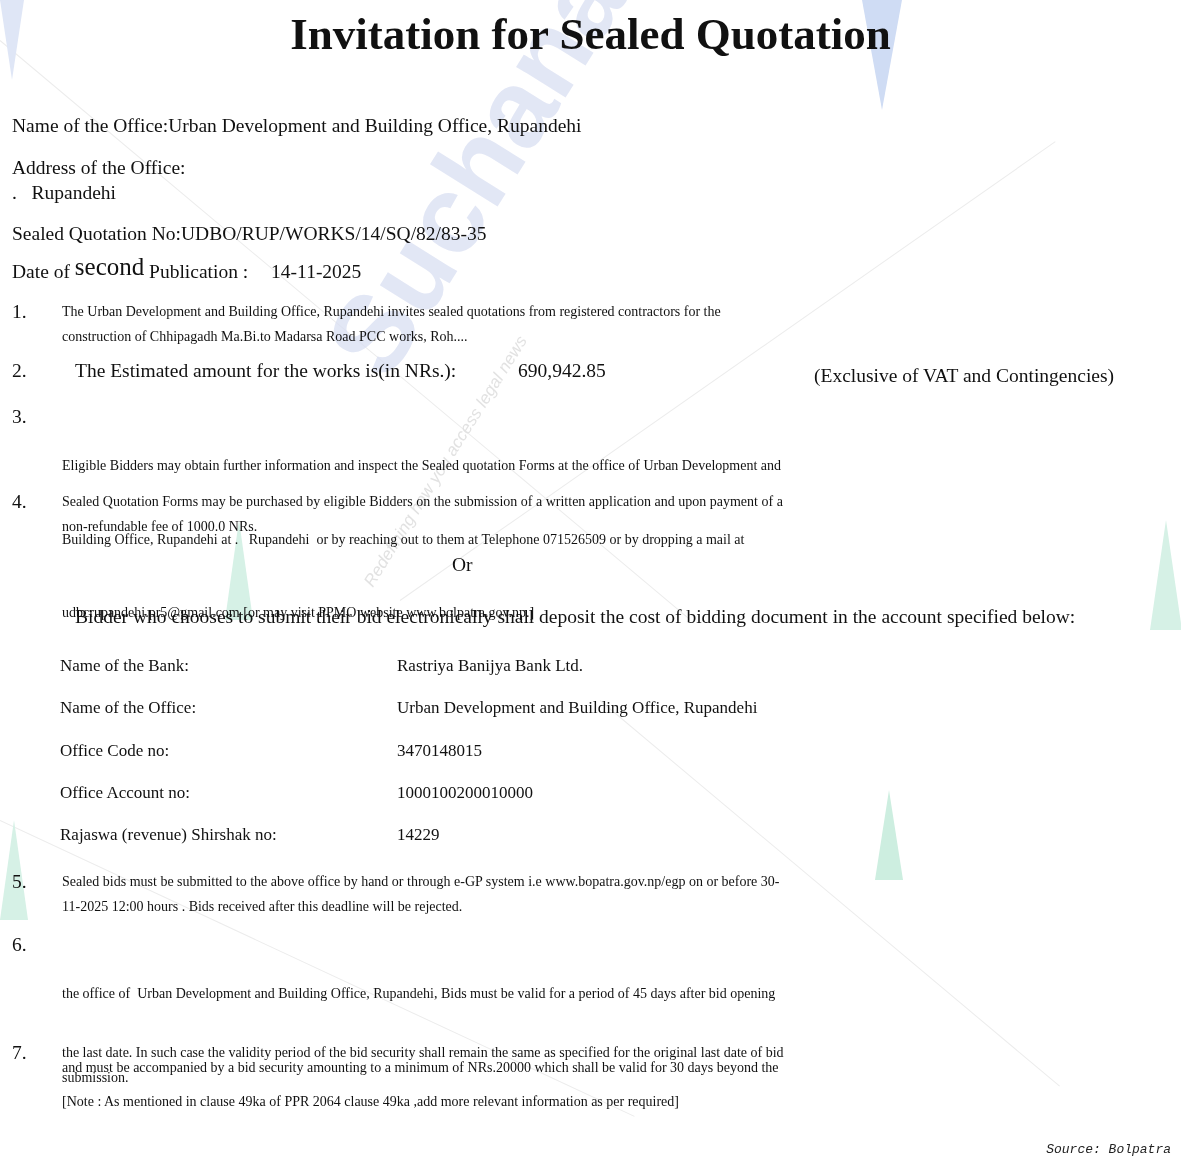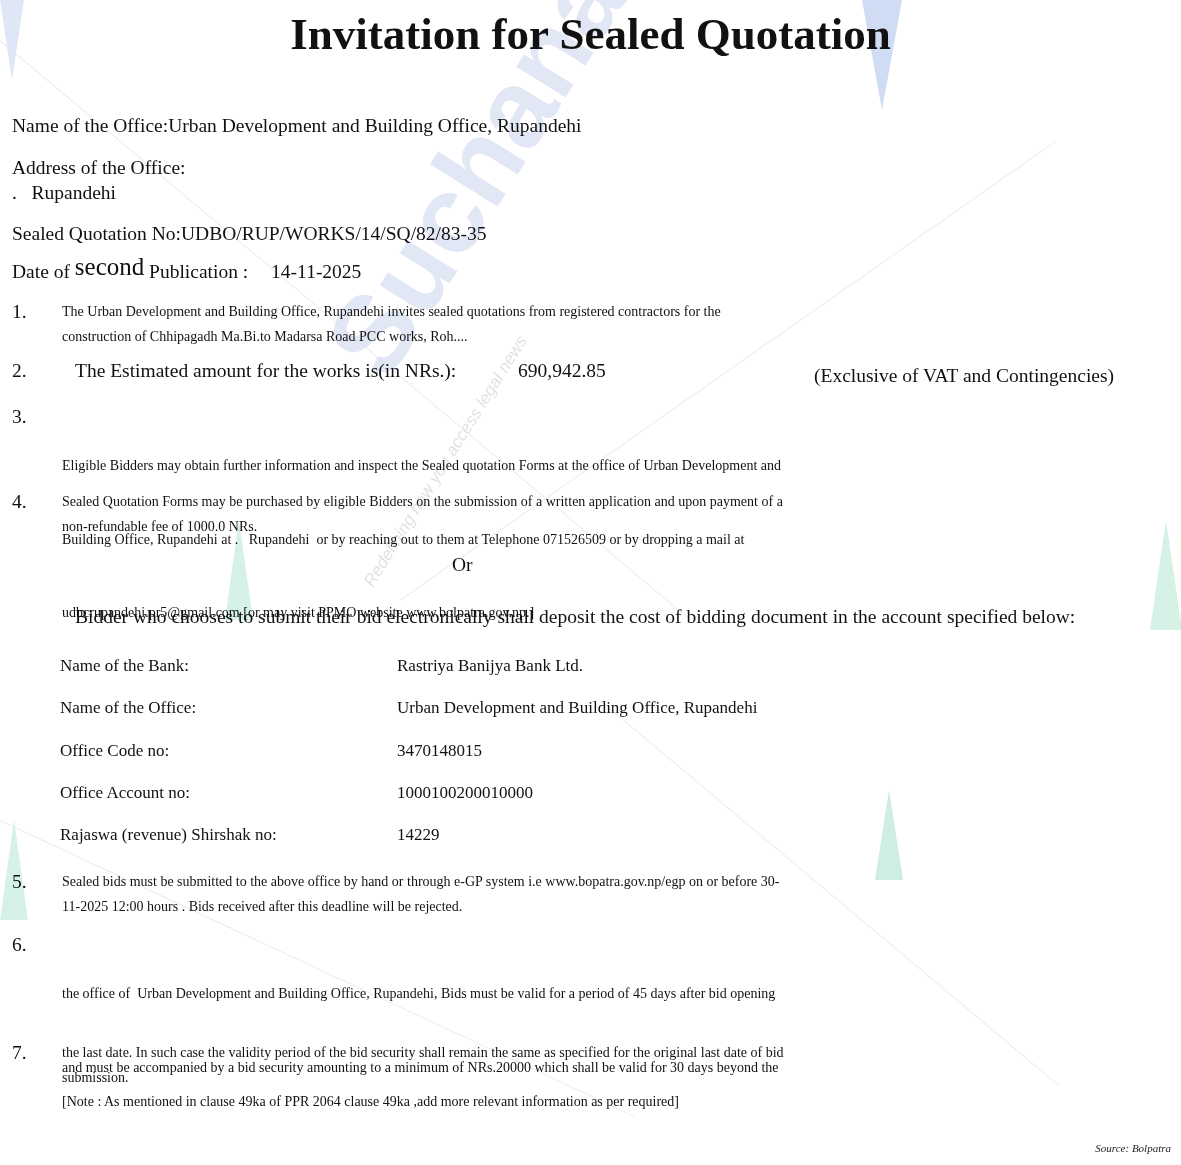--- a/index.html
+++ b/index.html
@@ -31,21 +31,21 @@
   }
   .line { position: absolute; font-size: 19.5px; white-space: nowrap; line-height: 24px; }
   .sup { font-size: 25px; position: relative; top: -3px; }
   .item-num { position: absolute; left: 12px; font-size: 19.5px; line-height: 24px; }
   .item-text { position: absolute; left: 62px; width: 1092px; font-size: 14px; line-height: 24.5px; }
   .item-text p { margin: 0; }
   .bank-row { position: absolute; left: 60px; font-size: 17px; line-height: 24px; white-space: nowrap; }
   .bank-row .lbl { display: inline-block; width: 337px; }
   .source {
     position: absolute; right: 10px; top: 1142px;
-    font-family: Liberation Serif, serif; font-style: italic; font-size: 11px; color: #222;
+    font-family: Liberation Mono, monospace; font-style: italic; font-size: 13px; color: #222;
   }
 </style>
 </head>
 <body>
 
 <div class="wm-layer">
   <div class="wm-line" style="left:0;top:40px;width:900px;transform:rotate(40deg);"></div>
   <div class="wm-line" style="left:400px;top:600px;width:800px;transform:rotate(-35deg);"></div>
   <div class="wm-line" style="left:0;top:820px;width:700px;transform:rotate(25deg);"></div>
   <div class="wm-line" style="left:600px;top:700px;width:600px;transform:rotate(40deg);"></div>

